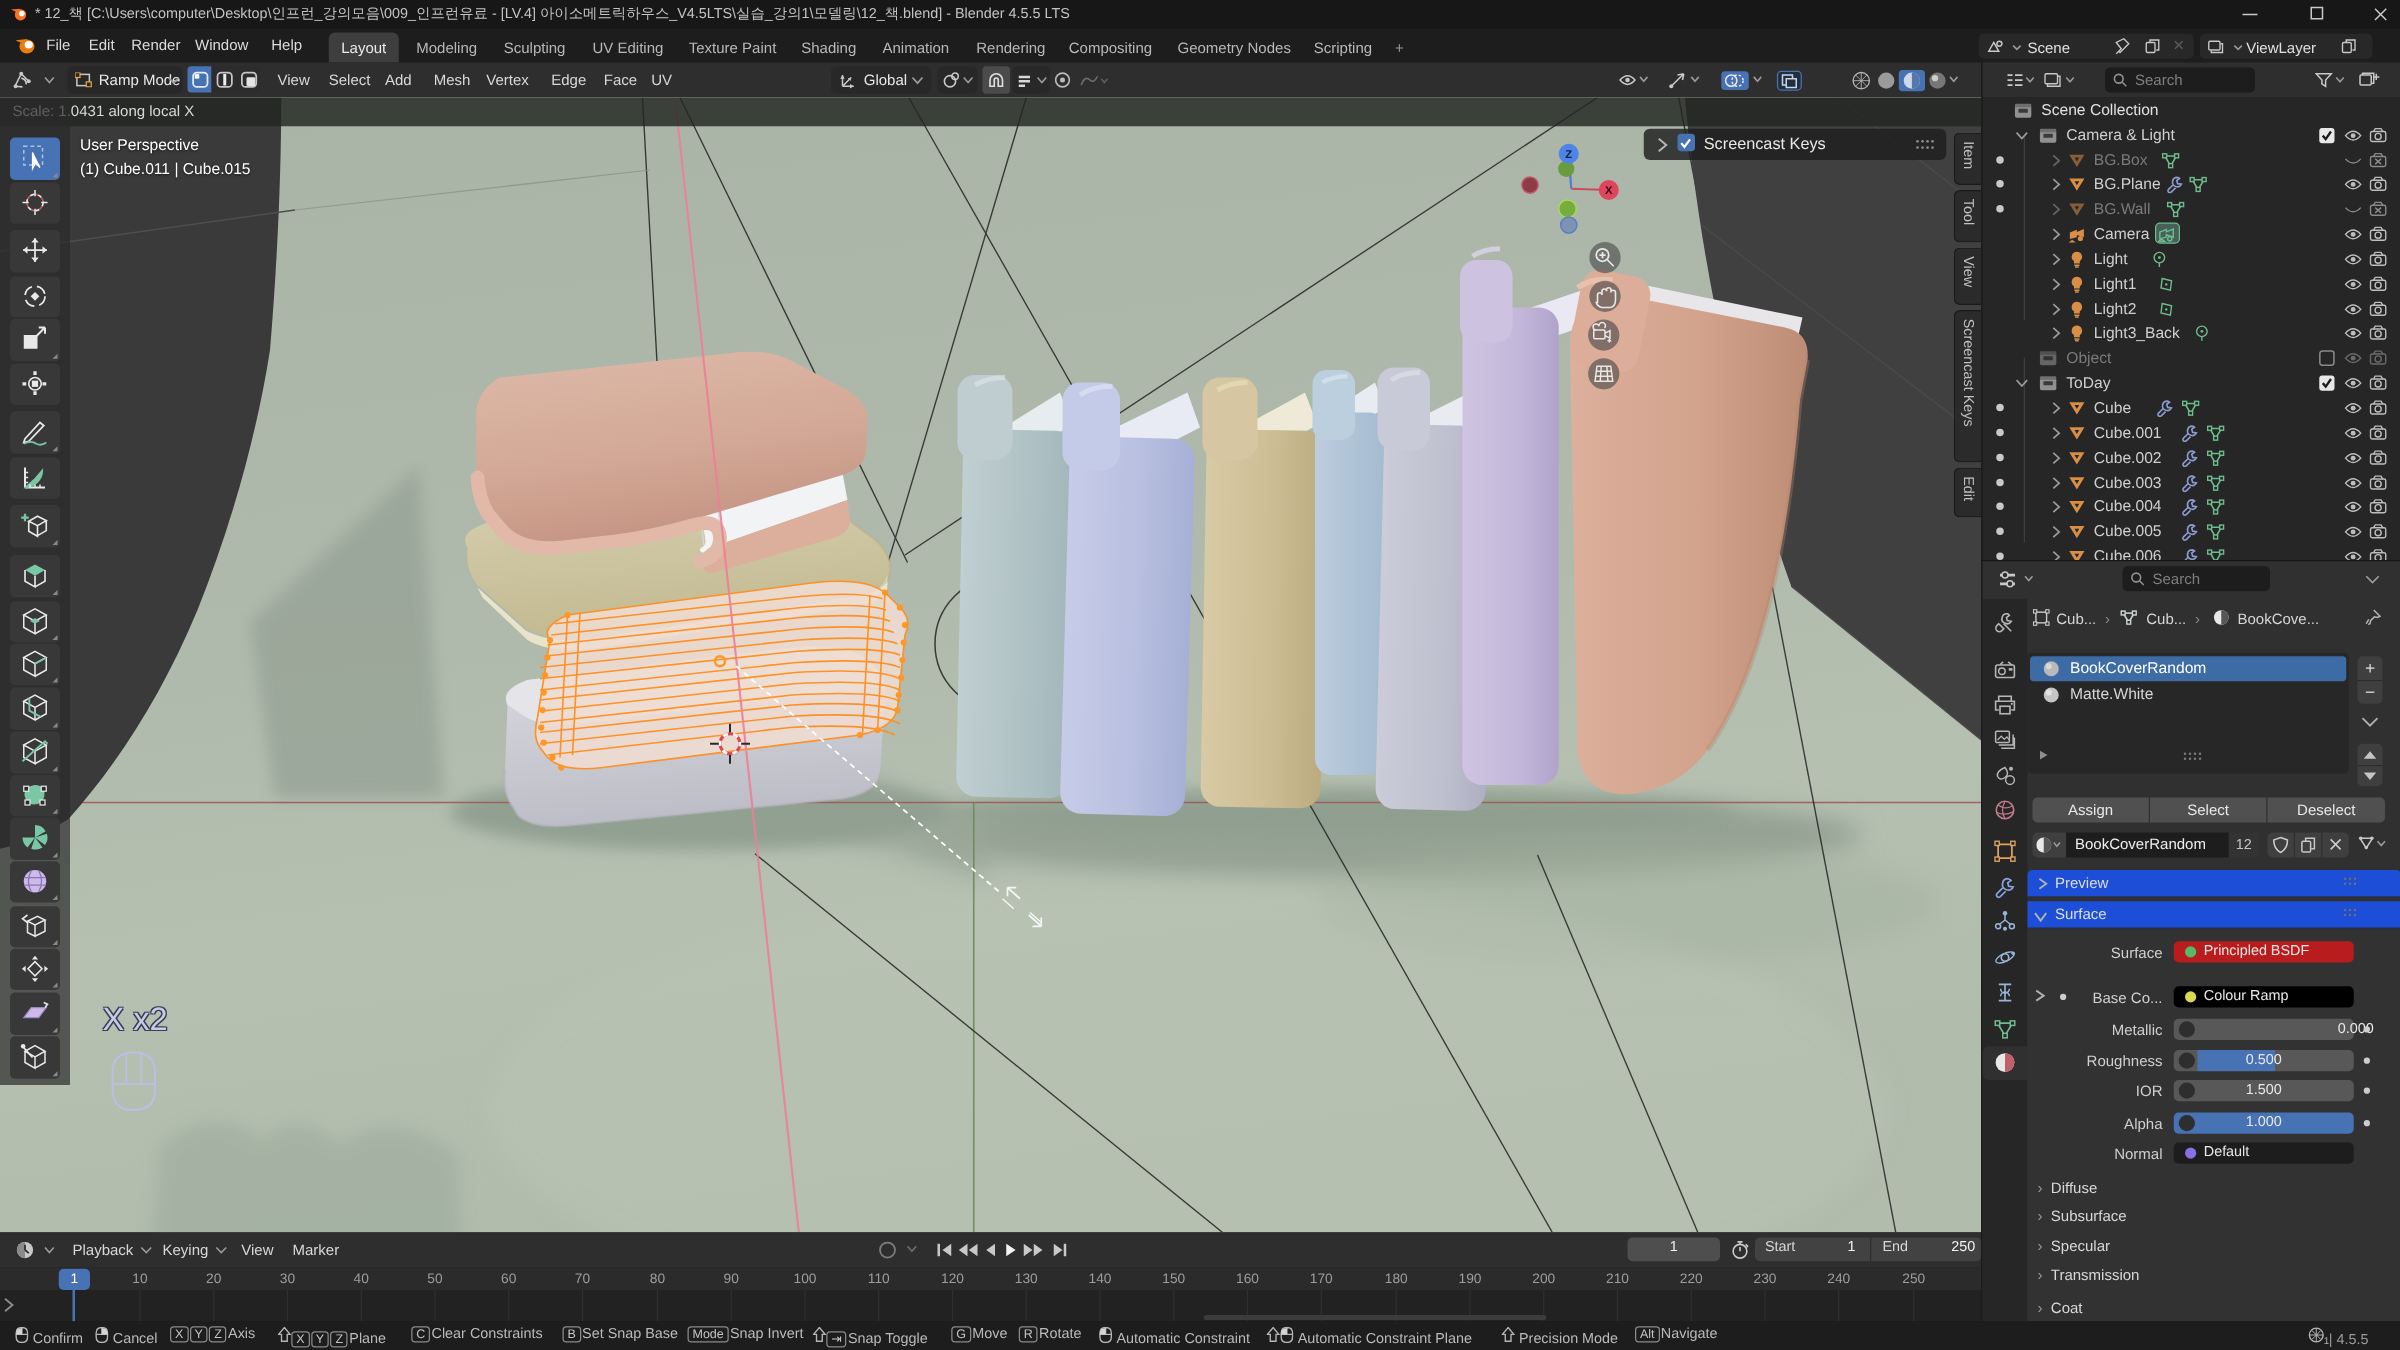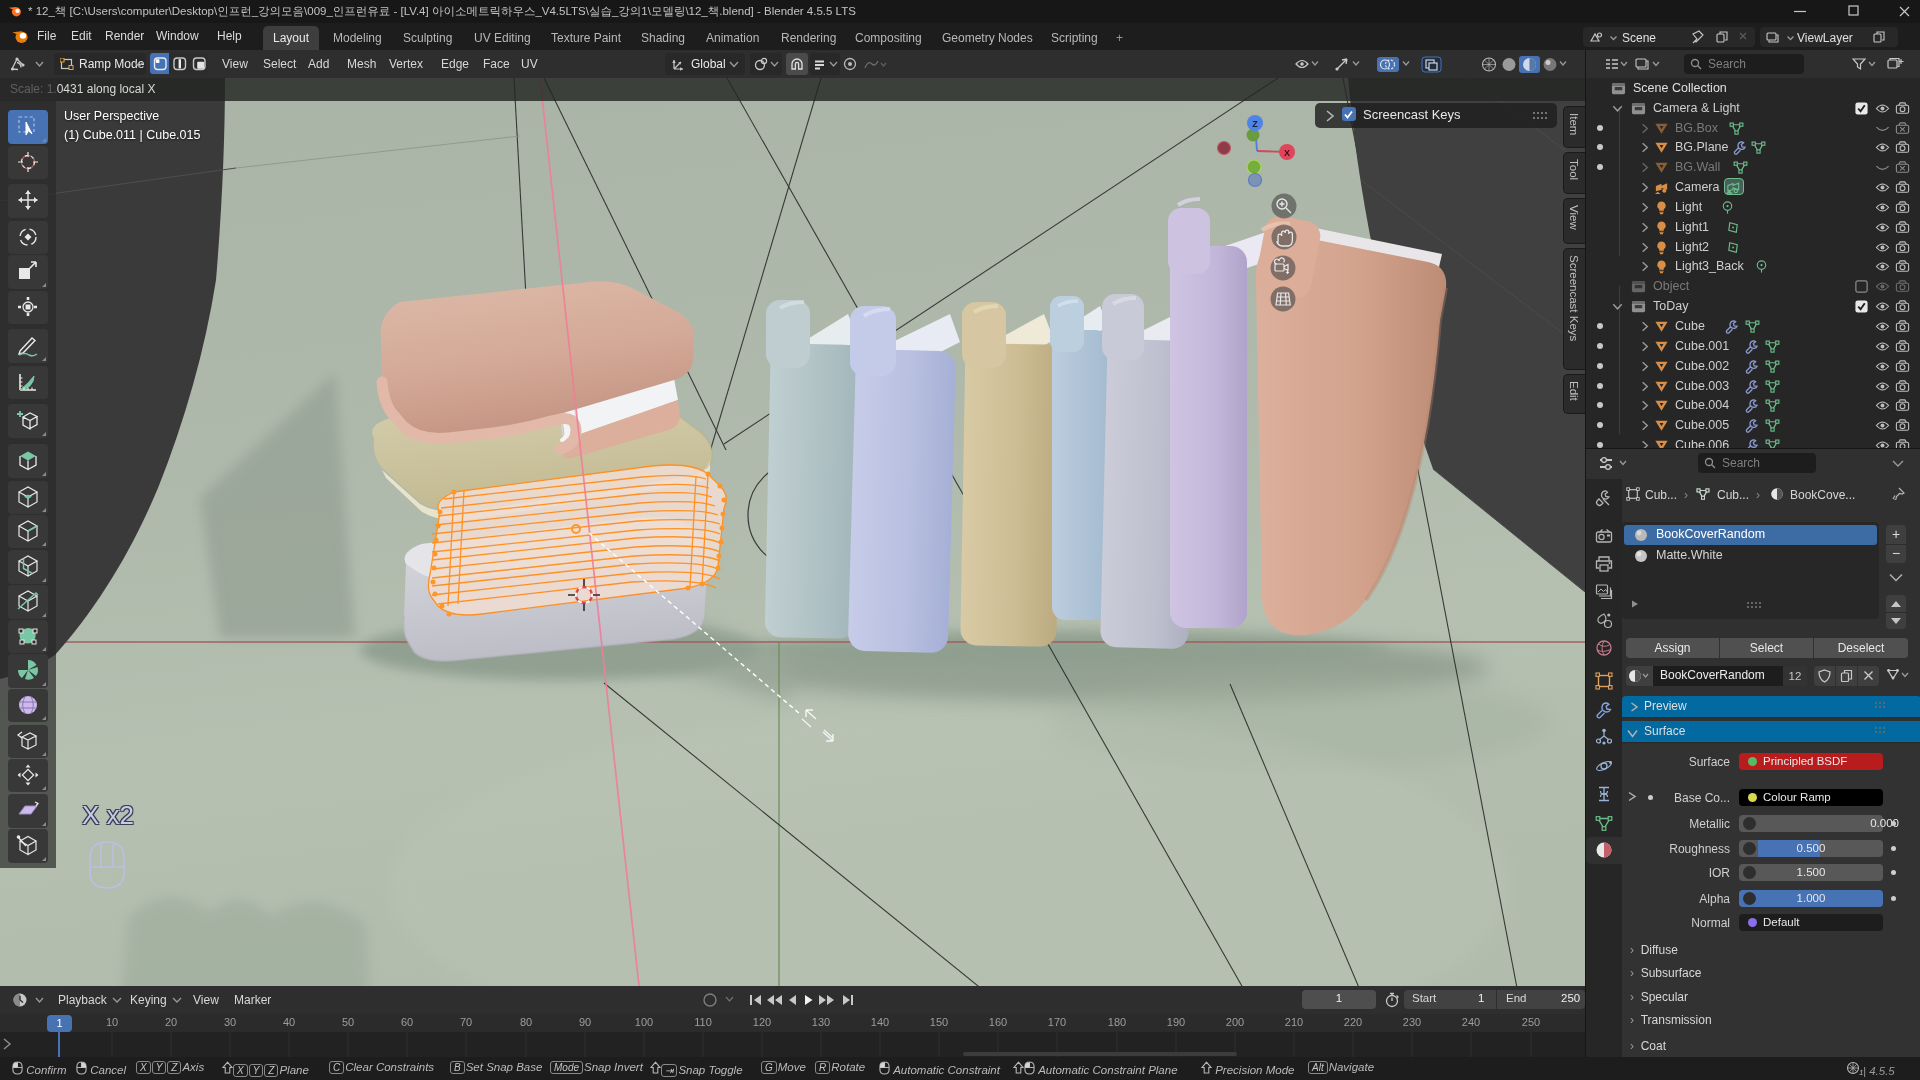--- a/index.html
+++ b/index.html
@@ -1206,21 +1206,21 @@
           <use href="#i-camr"></use>
         </svg>
       </div>
 </div>
 </div>
 
 <div class="abs" id="properties">
 <style>
 .plabel { position:absolute; width:110px; text-align:right; font-size:12px; color:#cfcfcf; left:34px; }
 .pwidget { position:absolute; left:153px; width:144px; height:17px; border-radius:4px; font-size:11.5px; color:#e8e8e8; }
-.phdr { position:absolute; left:36px; width:299px; height:22px; background:#0369a1; border-bottom:1px solid #2a2a2a; }
+.phdr { position:absolute; left:36px; width:299px; height:22px; background:#1d4ed8; border-bottom:1px solid #2a2a2a; }
 .phdr .t { position:absolute; left:22px; top:3px; font-size:12px; color:#dedede; }
 .grip { position:absolute; width:14px; height:8px; }
 .adot { position:absolute; left:305px; width:5px; height:5px; border-radius:2.5px; background:#cdcdcd; }
 </style>
 
 <svg class="abs" style="left:12px;top:7px" width="32" height="15" viewBox="0 0 32 15">
   <path d="M2,4 h12 M2,11 h12" stroke="#c8c8c8" stroke-width="2.2"></path>
   <circle cx="6" cy="4" r="2.4" fill="#2e2e2e" stroke="#c8c8c8" stroke-width="1.3"></circle>
   <circle cx="10" cy="11" r="2.4" fill="#2e2e2e" stroke="#c8c8c8" stroke-width="1.3"></circle>
   <path d="M22,5 l3,3.5 L28,5" fill="none" stroke="#9a9a9a" stroke-width="1.3"></path>
@@ -1487,21 +1487,21 @@
     </div>
 <div class="abs" style="left:44px;top:494px;font-size:12px;color:#d8d8d8"><span style="color:#999">›</span>&nbsp;&nbsp;Diffuse</div>
 <div class="abs" style="left:44px;top:517px;font-size:12px;color:#d8d8d8"><span style="color:#999">›</span>&nbsp;&nbsp;Subsurface</div>
 <div class="abs" style="left:44px;top:541px;font-size:12px;color:#d8d8d8"><span style="color:#999">›</span>&nbsp;&nbsp;Specular</div>
 <div class="abs" style="left:44px;top:564px;font-size:12px;color:#d8d8d8"><span style="color:#999">›</span>&nbsp;&nbsp;Transmission</div>
 <div class="abs" style="left:44px;top:590px;font-size:12px;color:#d8d8d8"><span style="color:#999">›</span>&nbsp;&nbsp;Coat</div>
 </div>
 
 <div class="abs" id="statusbar">
 <style>
-.sb { position:absolute; top:4px; height:15px;font-style:italic; }
+.sb { position:absolute; top:4px; height:15px; }
 .kbd { display:inline-block; border:1px solid #8a8a8a; border-radius:3px; font-size:10px; line-height:11px; padding:0 3px; color:#c5c5c5; margin-right:1px; vertical-align:1px; }
 .sbt { display:inline-block; font-size:11.5px; color:#bababa; vertical-align:1px; }
 </style>
 <svg width="0" height="0">
       <defs>
 <symbol id="i-mL" viewBox="0 0 12 15">
           <path d="M1,6 q0,-5 5,-5 q5,0 5,5 v3 q0,5 -5,5 q-5,0 -5,-5 Z M6,1 v6 M1,7 h10" fill="none" stroke="#b5b5b5" stroke-width="1.2"></path>
           <path d="M1,6 q0,-4.5 5,-4.5 v5.5 h-5 Z" fill="#d5d5d5"></path>
         </symbol>
 <symbol id="i-mR" viewBox="0 0 12 15">

